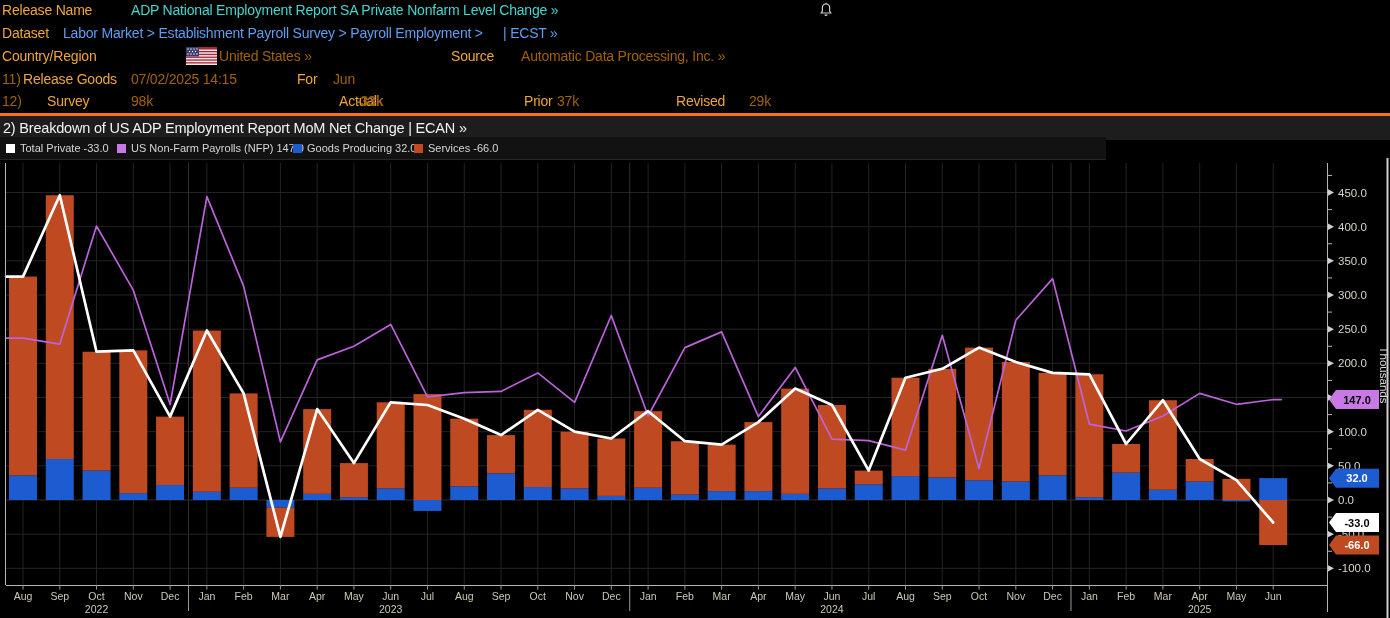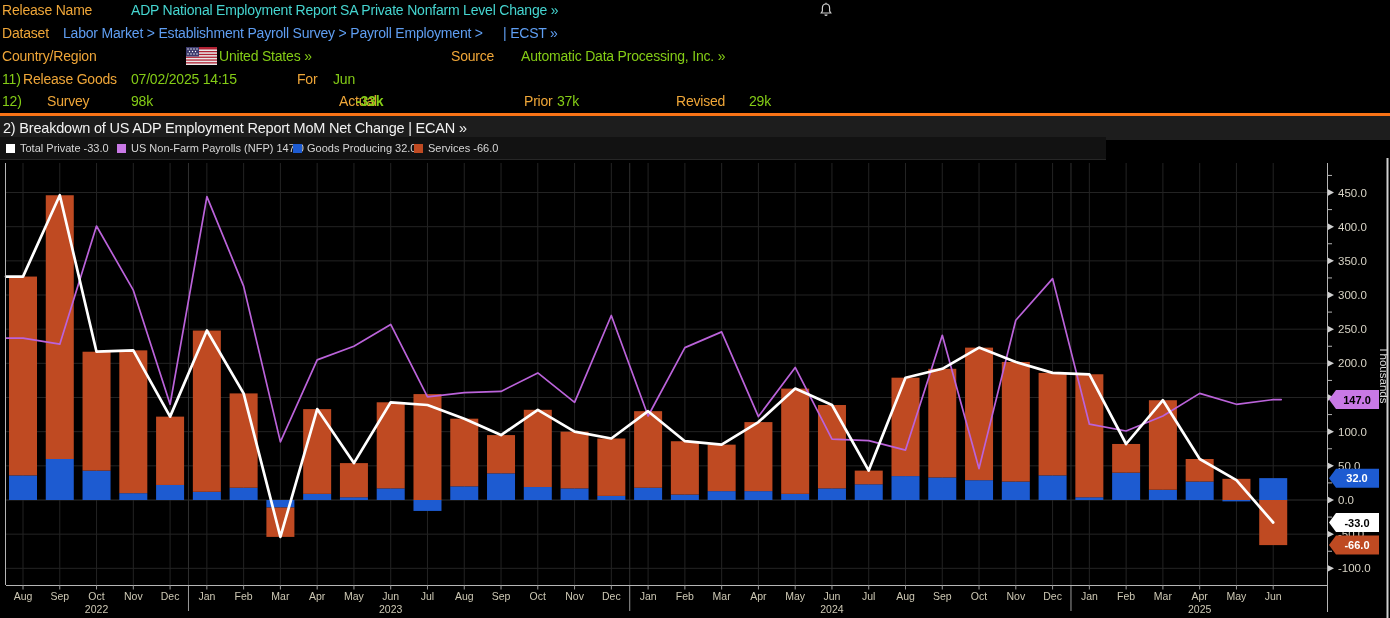--- a/index.html
+++ b/index.html
@@ -1,21 +1,21 @@
 <!DOCTYPE html>
 <html><head>
 <meta charset="utf-8">
 <style>
   html,body{margin:0;padding:0;background:#000;width:1390px;height:618px;overflow:hidden;
     font-family:"Liberation Sans","DejaVu Sans",sans-serif;}
   #screen{position:relative;width:1390px;height:618px;background:#000;}
   .hrow{position:absolute;height:18px;font-size:14px;letter-spacing:-0.2px;white-space:nowrap;}
   .hrow span{position:absolute;top:0;}
   .amber{color:#efa638;}
-  .white{color:#84cc16;}
+  .white{color:#a16207;}
   .cyan{color:#45d5d0;}
   .blu{color:#5f9ef2;}
   #titlebar{position:absolute;left:0;top:113px;width:1390px;height:24px;background:#1d1d1d;
     border-top:3px solid #f97316;color:#f2f2f2;font-size:14.5px;line-height:24px;letter-spacing:-0.2px;}
   #titlebar .t{margin-left:3px;}
   #legendbar{position:absolute;left:0;top:137px;width:1106px;height:22px;background:#121212;
     border-bottom:1px solid #262626;}
   .litem{position:absolute;top:0;height:22px;line-height:22px;font-size:11px;color:#d6d6d6;white-space:nowrap;}
   .sw{display:inline-block;width:9px;height:9px;margin-right:5px;vertical-align:middle;position:relative;top:-1px;}
   #chart{position:absolute;left:0;top:0;}

